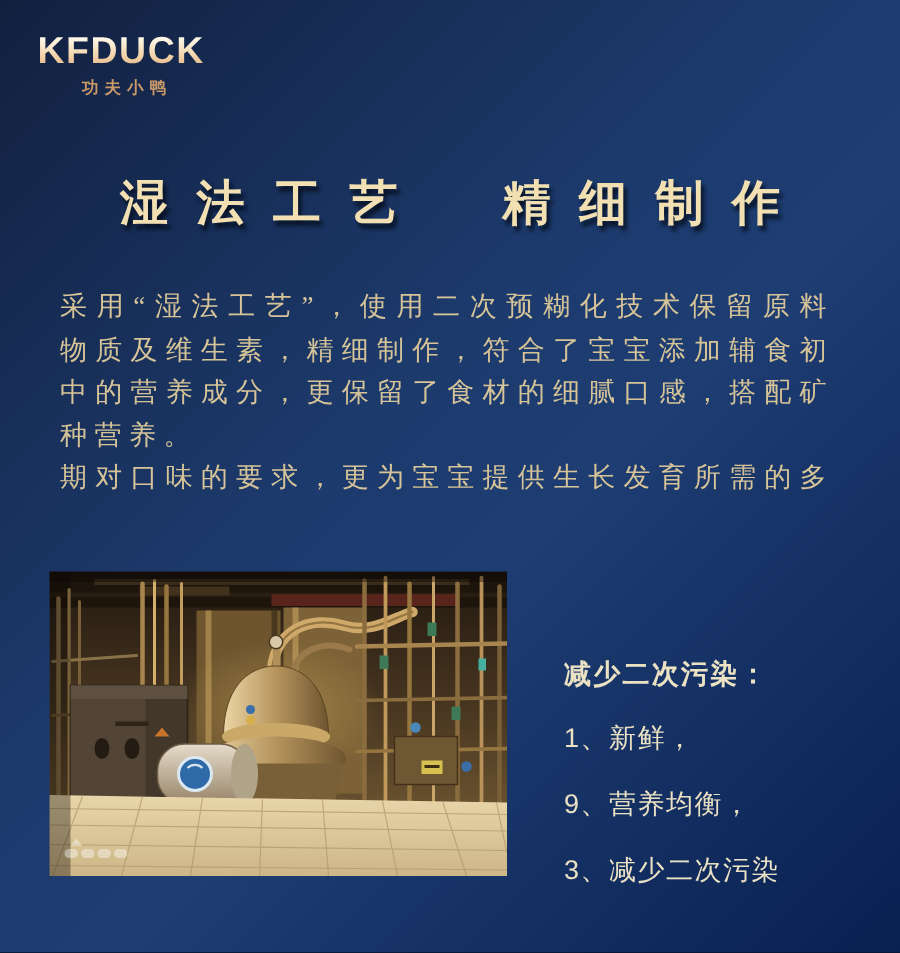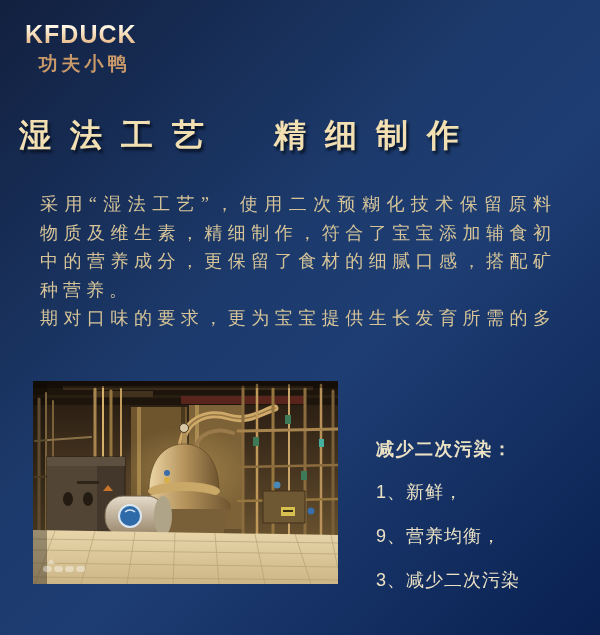--- a/index.html
+++ b/index.html
@@ -9,24 +9,24 @@
     font-family:"Liberation Sans","DejaVu Sans",sans-serif;
   }
   
   .logo{position:absolute;left:25px;top:22px;text-align:center;}
   .logo-word{
     font-weight:900;font-size:25px;letter-spacing:1px;line-height:1;
     background:linear-gradient(180deg,#fff8e8 15%,#f3d4ab 60%,#e2ad7e 100%);
     -webkit-background-clip:text;background-clip:text;color:transparent;
   }
   .logo-word .reg{font-size:9px;vertical-align:top;position:relative;top:-3px;font-weight:700;}
-  .logo-sub{margin-top:4px;font-size:19px;letter-spacing:4px;color:#c9996a;font-weight:700;}
+  .logo-sub{margin-top:4px;font-size:11px;letter-spacing:4px;color:#c9996a;font-weight:700;}
   
   .title{
-    position:absolute;top:114px;left:0;width:100%;margin:0;
+    position:absolute;top:114px;left:0;width:100%;margin:0;text-align:center;
     font-size:32px;font-weight:700;letter-spacing:19px;text-indent:19px;white-space:nowrap;
     color:#f2e0b2;text-shadow:2px 3px 3px rgba(4,10,24,.85);
   }
   
   .paragraph{
     position:absolute;left:40px;right:44px;top:190px;
     font-size:18px;color:#d6c498;letter-spacing:5px;line-height:28.5px;font-weight:500;
   }
   .pline{text-align:justify;text-align-last:justify;font-family:Liberation Serif, serif;}
   .pline.last{text-align-last:left;}

